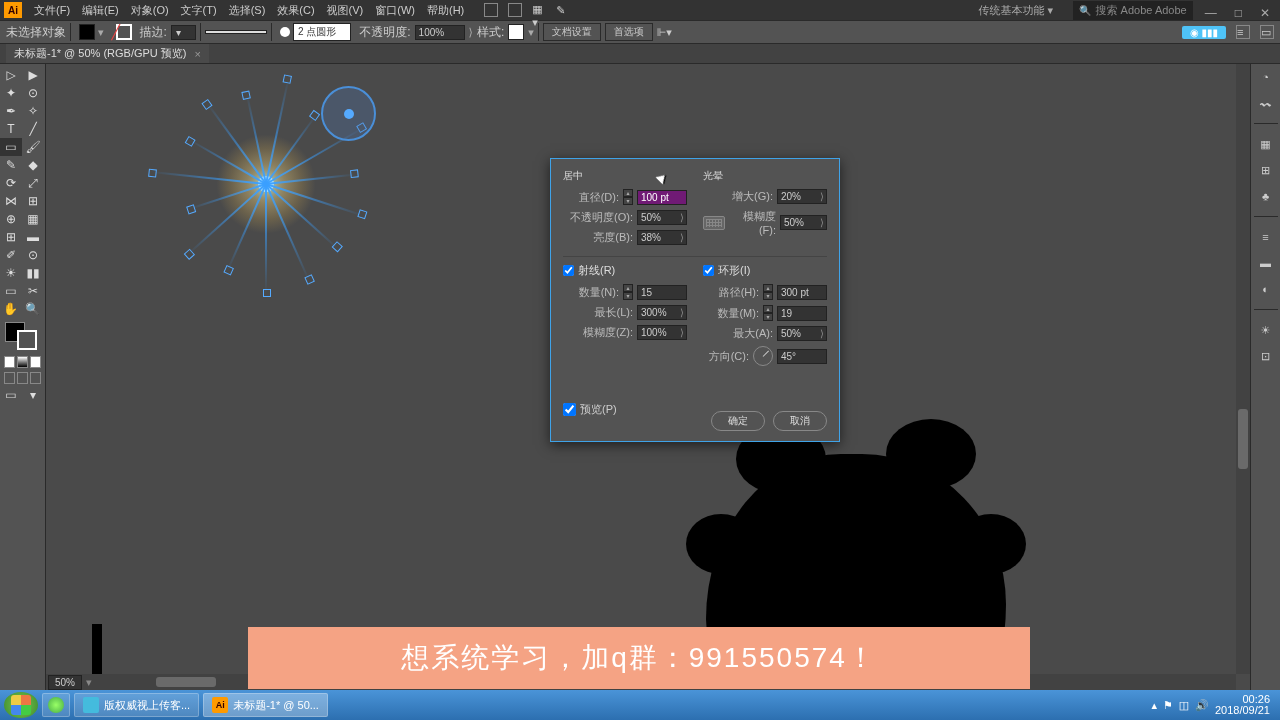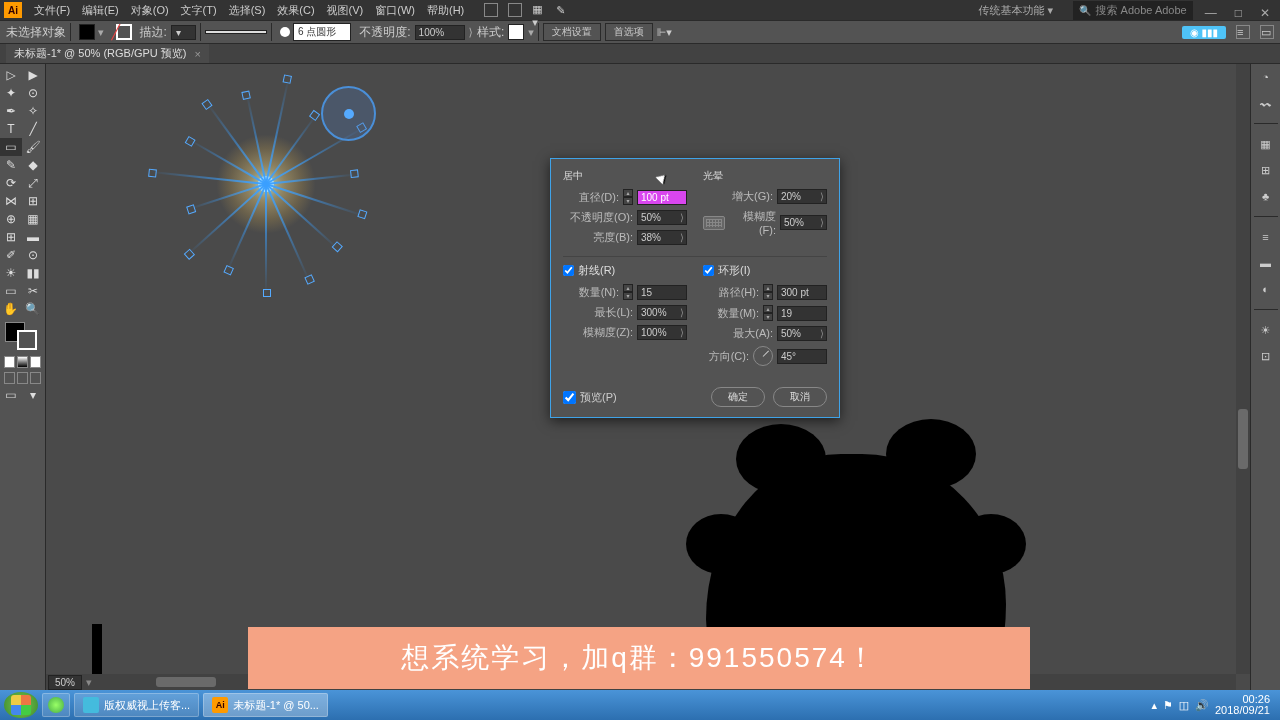--- a/index.html
+++ b/index.html
@@ -80,31 +80,31 @@
 .dlg-title { height:18px; background:linear-gradient(to right,#d8e8f5,#6fa8dc); color:#222; font-size:11px; padding:1px 6px; display:flex; align-items:center;}
 .dlg-body{padding:10px 12px; color:#ccc;}
 .dlg-cols{display:flex;gap:16px;}
 .dlg-col{flex:1;}
 .sec-head{font-size:10px;color:#ddd;margin-bottom:6px;display:flex;align-items:center;gap:4px;}
 .sec-head input[type=checkbox]{width:11px;height:11px;}
 .fld{display:flex;align-items:center;justify-content:flex-end;gap:4px;margin-bottom:5px;font-size:10px;}
 .fld label{color:#bbb;text-align:right;}
 .fld .inp{width:50px;background:#333;border:1px solid #222;color:#ccc;padding:1px 3px;font-size:10px;position:relative;}
 .fld .inp.sel::after{content:'⟩';position:absolute;right:2px;color:#888;}
-.fld .inp.highlight{background:#d946ef;color:#fff;}
+.fld .inp.highlight{background:#701a75;color:#fff;}
 .fld .spinner{width:10px;height:16px;display:flex;flex-direction:column;}
 .fld .spinner span{flex:1;background:#444;border:1px solid #222;font-size:6px;text-align:center;line-height:6px;color:#aaa;}
 .kbd-icon{width:24px;height:14px;background:#666;border:1px solid #888;border-radius:2px;display:inline-block;position:relative;}
 .kbd-icon::after{content:'';position:absolute;inset:2px;background:repeating-linear-gradient(to right,#888 0 1px,transparent 1px 3px),repeating-linear-gradient(to bottom,#888 0 1px,transparent 1px 3px);}
 .dial{width:20px;height:20px;border:1px solid #888;border-radius:50%;position:relative;display:inline-block;}
 .dial::after{content:'';position:absolute;left:50%;top:50%;width:8px;height:1px;background:#ccc;transform-origin:left center;transform:rotate(-45deg);}
 .dlg-footer{display:flex;align-items:center;padding:6px 12px 10px;gap:8px;}
 .dlg-footer .chk{display:flex;align-items:center;gap:4px;font-size:10px;color:#ccc;}
 .dlg-footer .spacer{flex:1;}
-.dlg-btn{border:1px solid #888;background:#535353;color:#ddd;padding:2px 16px;border-radius:10px;font-size:10px;cursor:pointer;}
+.dlg-btn{border:1px solid #888;background:#535353;color:#ddd;padding:2px 16px;border-radius:10px;font-size:10px;cursor:pointer;margin-top:24px;}
 .cursor-arrow{position:absolute;left:658px;top:173px;width:10px;height:14px;pointer-events:none;z-index:100;}
 .cursor-arrow::before{content:'';position:absolute;border-left:8px solid #fff;border-top:5px solid transparent;border-bottom:5px solid transparent;transform:rotate(-45deg);filter:drop-shadow(1px 1px 0 #000);}
 
 
 .banner{position:absolute;left:248px;top:627px;width:782px;height:62px;background:#f5a384;display:flex;align-items:center;justify-content:center;color:#fff;font-size:28px;letter-spacing:2px;}
 
 
 .taskbar{position:absolute;bottom:0;left:0;right:0;height:30px;background:linear-gradient(to bottom,#4a94d8,#2c6fb0);display:flex;align-items:center;padding:0 4px;gap:4px;}
 .start-btn{width:34px;height:26px;border-radius:50%;background:radial-gradient(circle,#7fc855,#3a8a2a);display:flex;align-items:center;justify-content:center;}
 .start-orb{width:20px;height:20px;background:conic-gradient(#e74 0 90deg,#4c4 90deg 180deg,#48e 180deg 270deg,#ec4 270deg 360deg);border-radius:3px;}
@@ -158,21 +158,21 @@
       <div class="swatch" style="background:#535353;border:2px solid #fff;"></div>
       <span style="position:absolute;color:#e44;left:0;top:0;font-size:14px;">╱</span>
     </div>
   <span class="opt-label">描边:</span>
   <span class="opt-sel"> ▾</span>
   <div class="opt-divider"></div>
   <span class="opt-sel" style="width:62px;background:#ddd;"></span>
   <div class="opt-divider"></div>
   <div class="opt-group">
       <span style="width:10px;height:10px;background:#fff;border-radius:50%;"></span>
-      <span class="opt-sel" style="background:#fff;color:#333;">6 点圆形</span>
+      <span class="opt-sel" style="background:#fff;color:#333;">2 点圆形</span>
     </div>
   <span class="opt-label">不透明度:</span>
   <span class="opt-input">100%</span>
     <span style="color:#aaa;">⟩</span>
   <span class="opt-label">样式:</span>
   <div class="swatch white"></div>
     <span style="color:#aaa;">▾</span>
   <div class="opt-divider"></div>
   <span class="opt-btn">文档设置</span>
   <span class="opt-btn">首选项</span>

